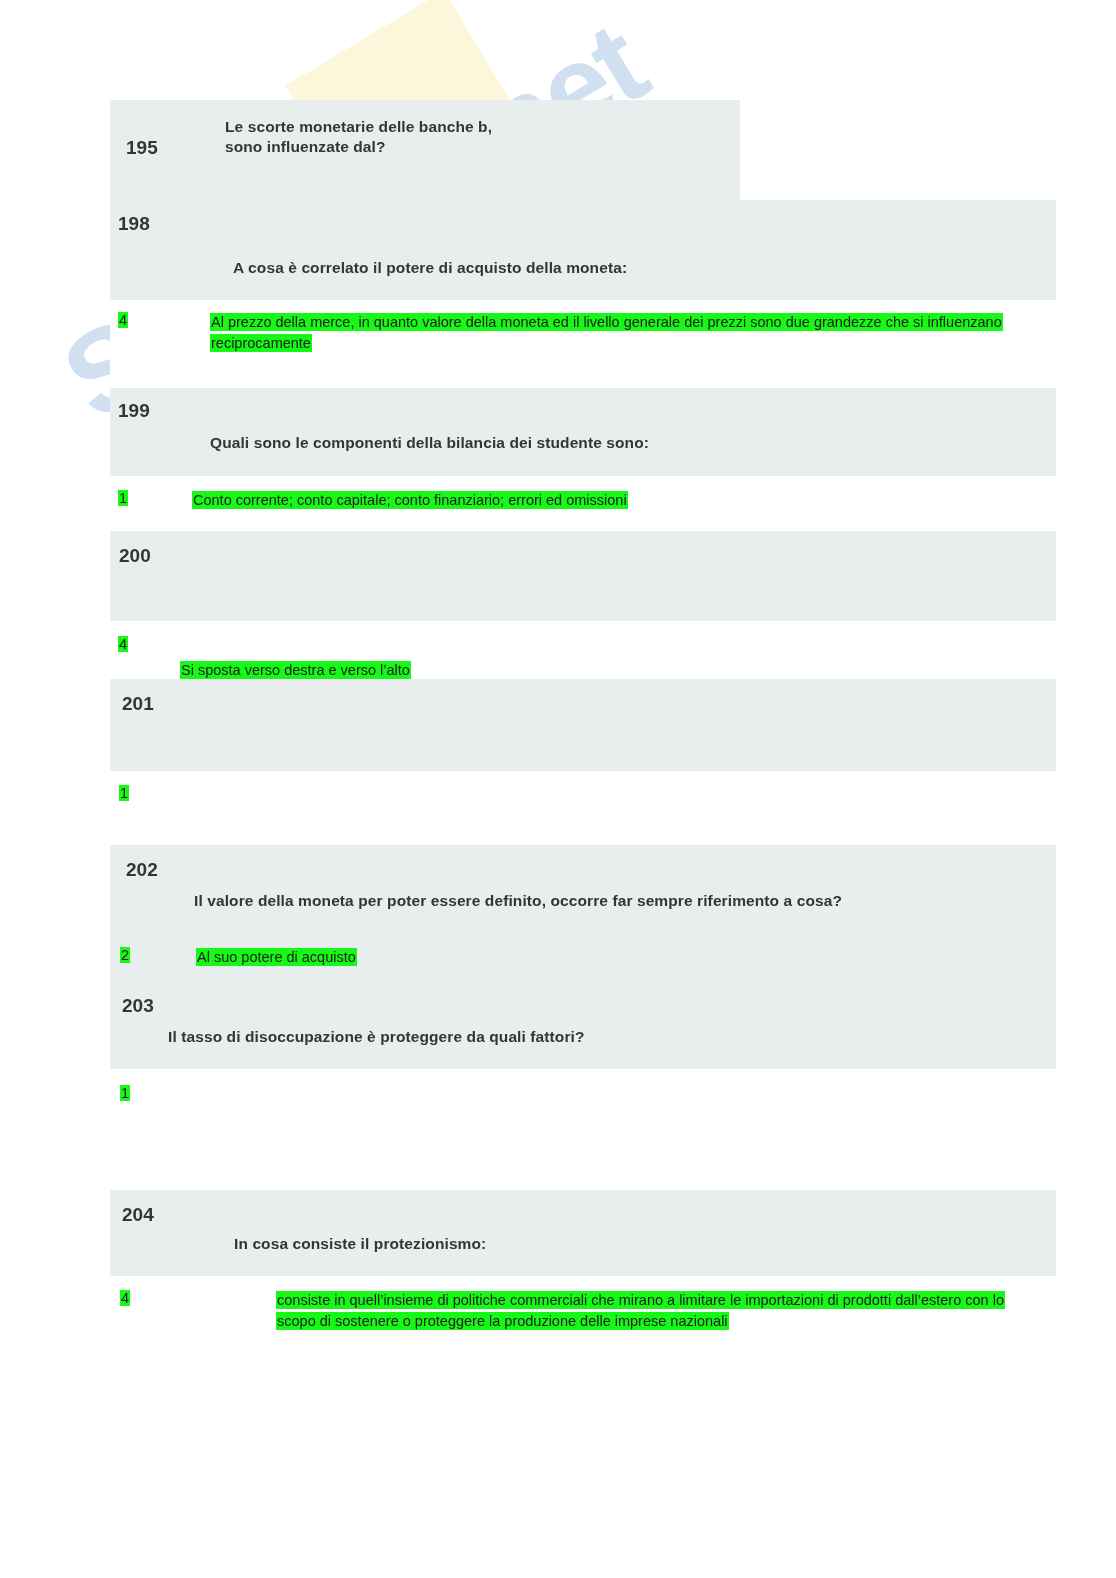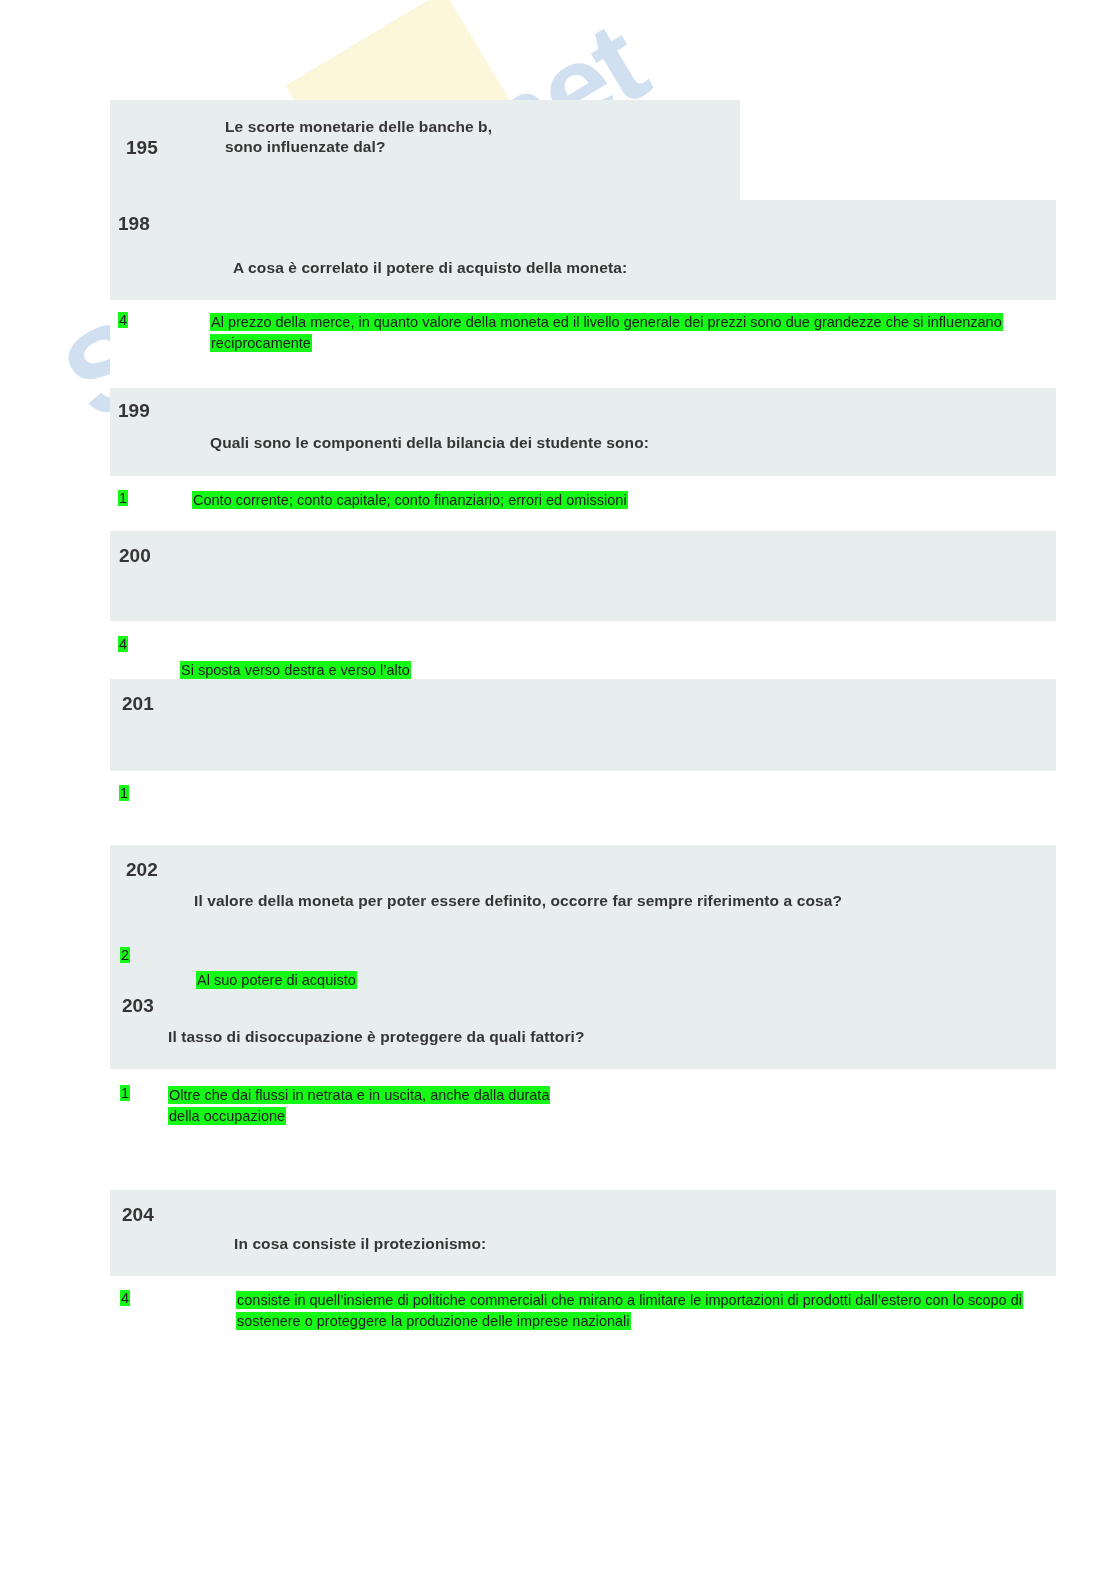--- a/index.html
+++ b/index.html
@@ -165,41 +165,37 @@
 
 <div class="block" style="left:110px; top:845px; width:946px;">
 
   <div class="row row-shaded" style="width:946px; height:90px; padding-top:14px;">
     <div class="num" style="width:14px; padding-left:16px;">202</div>
     <div class="qtext" style="width:800px; padding-left:68px; padding-top:32px;">Il valore della moneta per poter essere definito, occorre far sempre riferimento a cosa?</div>
   </div>
 
   <div class="row row-shaded" style="width:946px; height:46px; padding-top:12px;">
     <div class="anum" style="width:86px; padding-left:10px;"><span>2</span></div>
-    <div class="atext" style="width:830px;margin-top:23px;"><span>Al suo potere di acquisto</span></div>
+    <div class="atext" style="width:830px;"><span>Al suo potere di acquisto</span></div>
   </div>
 
   <div class="row row-shaded" style="width:946px; height:88px; padding-top:14px;">
     <div class="num" style="width:14px; padding-left:12px;">203</div>
     <div class="qtext" style="width:800px; padding-left:44px; padding-top:32px;">Il tasso di disoccupazione è proteggere da quali fattori?</div>
   </div>
 
   <div class="row row-white" style="width:946px; height:90px; padding-top:16px;">
     <div class="anum" style="width:58px; padding-left:10px;"><span>1</span></div>
-    <div class="atext" style="width:560px;">
-      <span>Oltre che dai flussi in netrata e in uscita, anche dalla durata</span><br>
-      <span>della occupazione</span>
-    </div>
   </div>
 </div>
 
 <div class="block" style="left:110px; top:1190px; width:946px;">
 
   <div class="row row-shaded" style="width:946px; height:86px; padding-top:14px;">
     <div class="num" style="width:14px; padding-left:12px;">204</div>
     <div class="qtext" style="width:800px; padding-left:110px; padding-top:30px;">In cosa consiste il protezionismo:</div>
   </div>
 
   <div class="row row-white" style="width:946px; height:95px; padding-top:14px;">
     <div class="anum" style="width:126px; padding-left:10px;"><span>4</span></div>
-    <div class="atext" style="width:790px; padding-right:14px;"><span>consiste in quell’insieme di politiche commerciali che mirano a limitare le importazioni di prodotti dall’estero con lo scopo di sostenere o proteggere la produzione delle imprese nazionali</span></div>
+    <div class="atext" style="width:790px; padding-right:14px;margin-left:40px;"><span>consiste in quell’insieme di politiche commerciali che mirano a limitare le importazioni di prodotti dall’estero con lo scopo di sostenere o proteggere la produzione delle imprese nazionali</span></div>
   </div>
 </div>
 
 </body></html>

